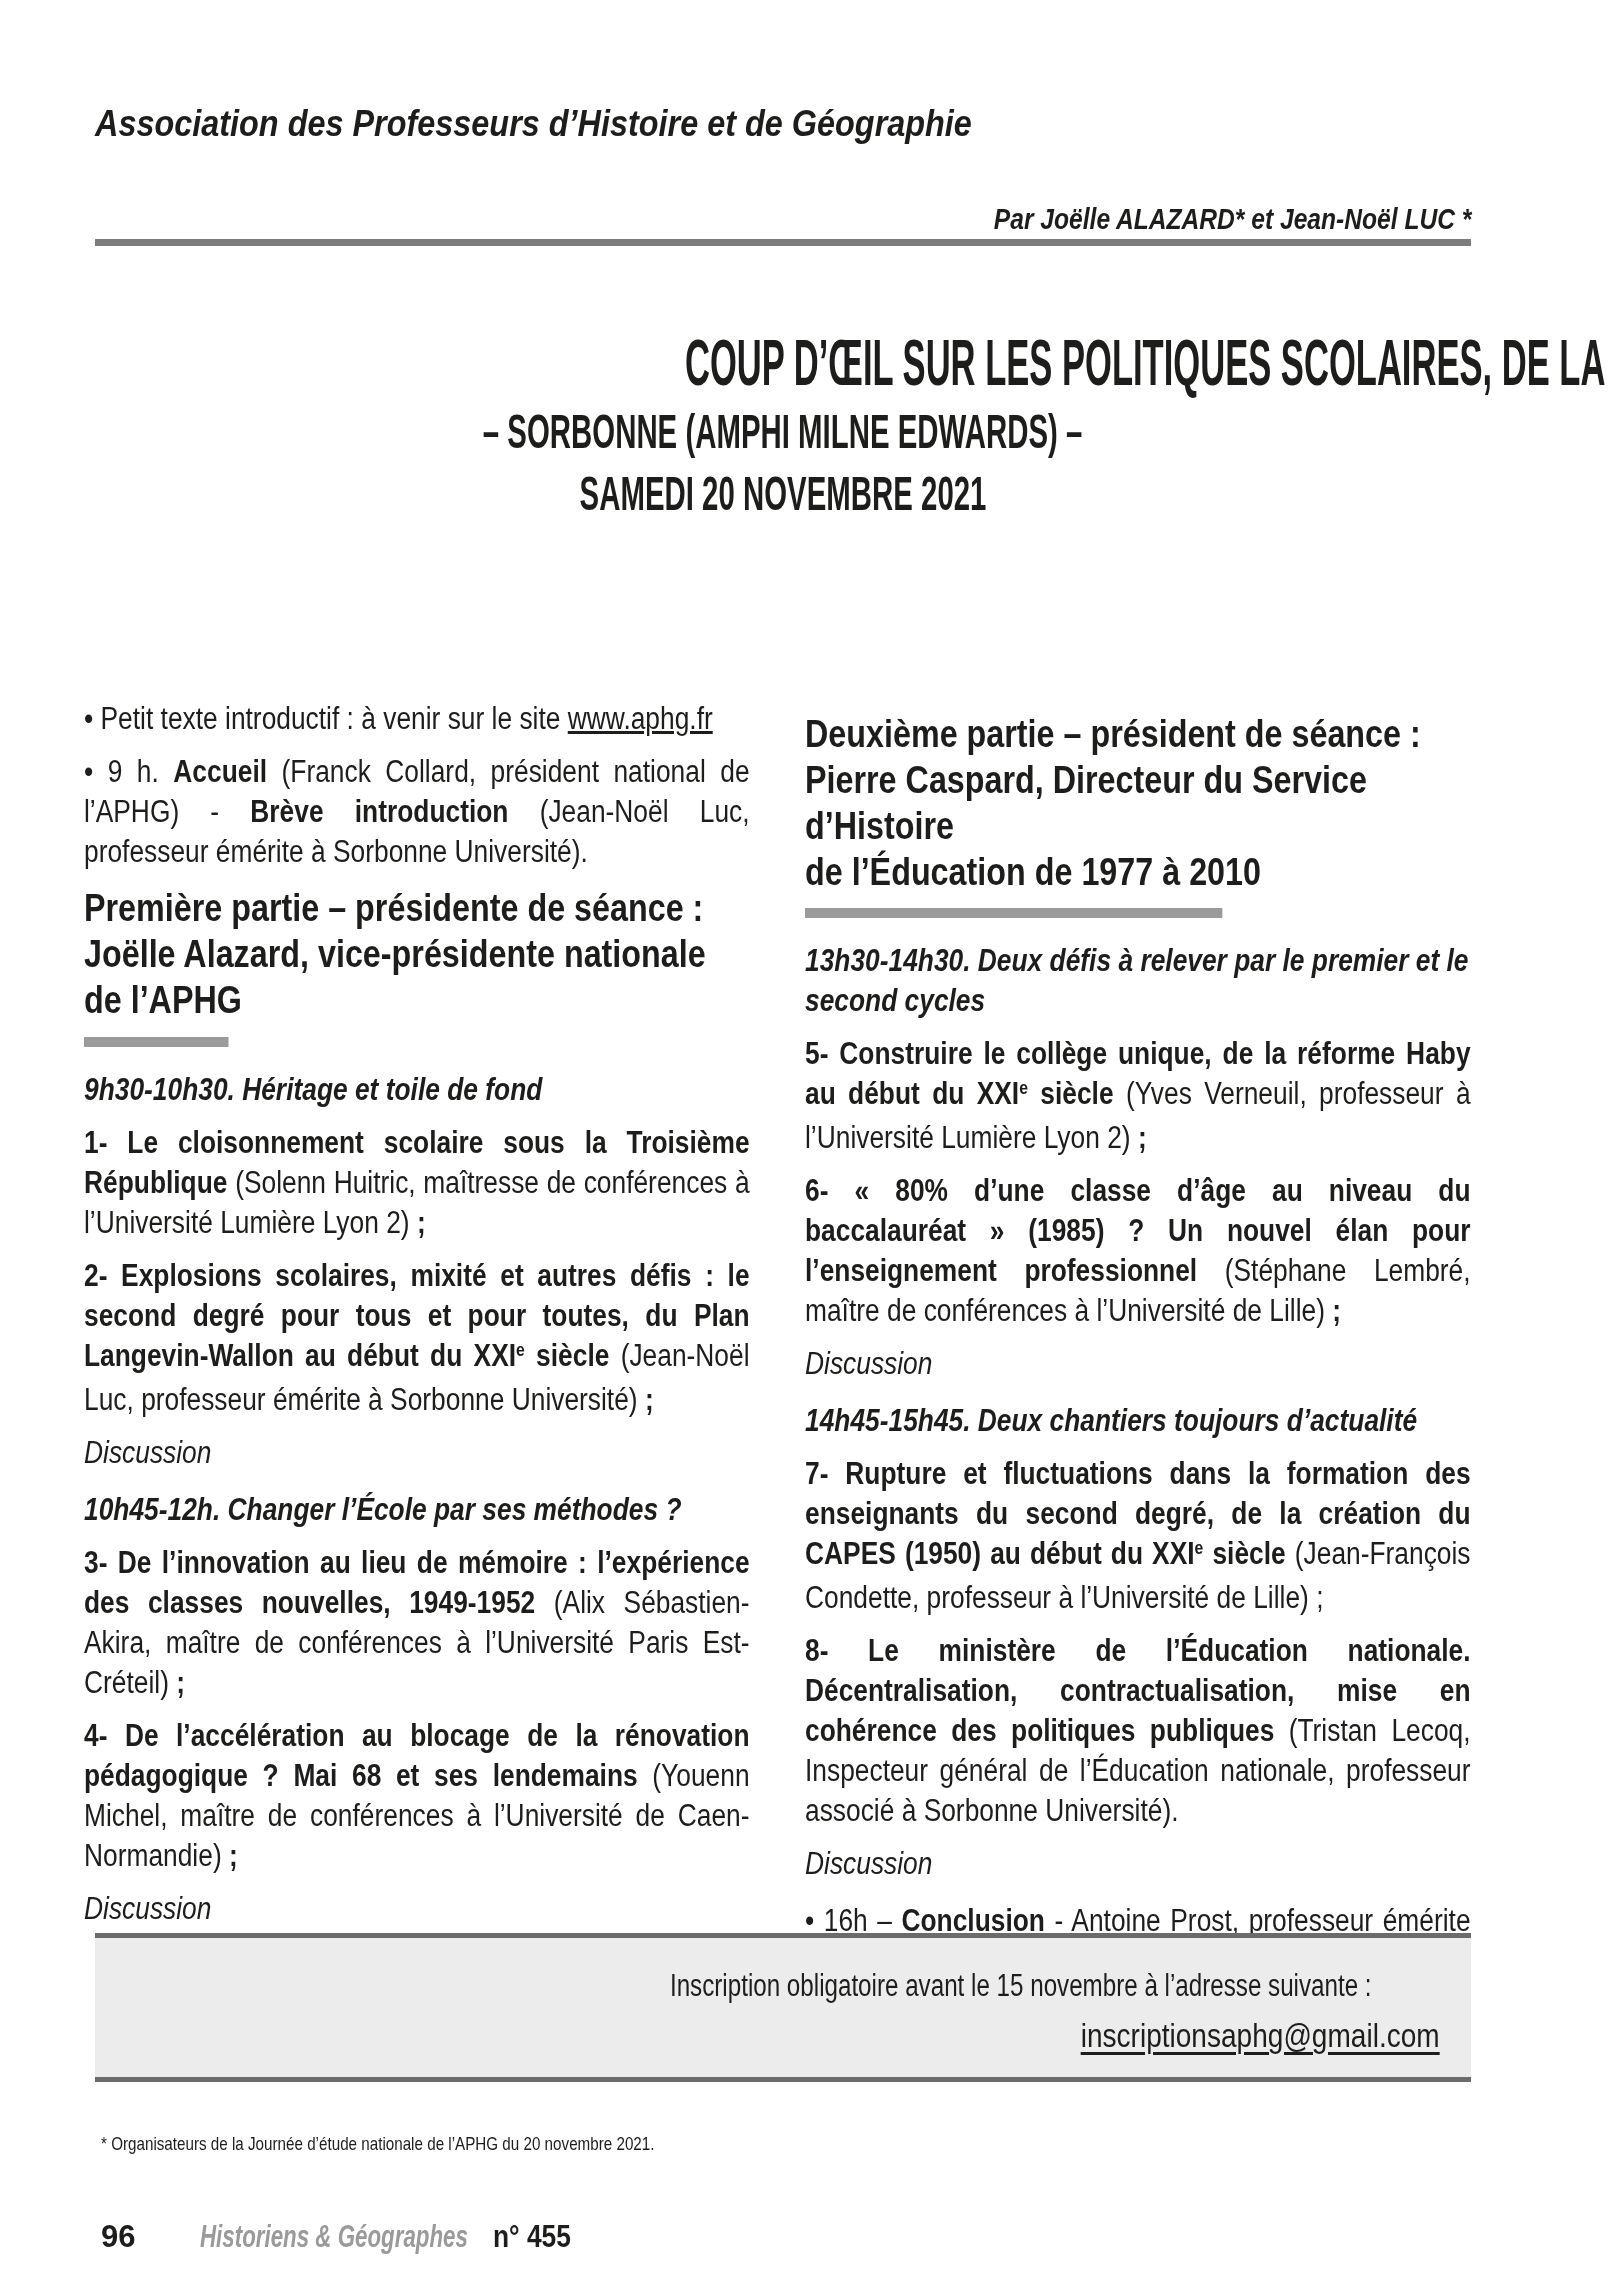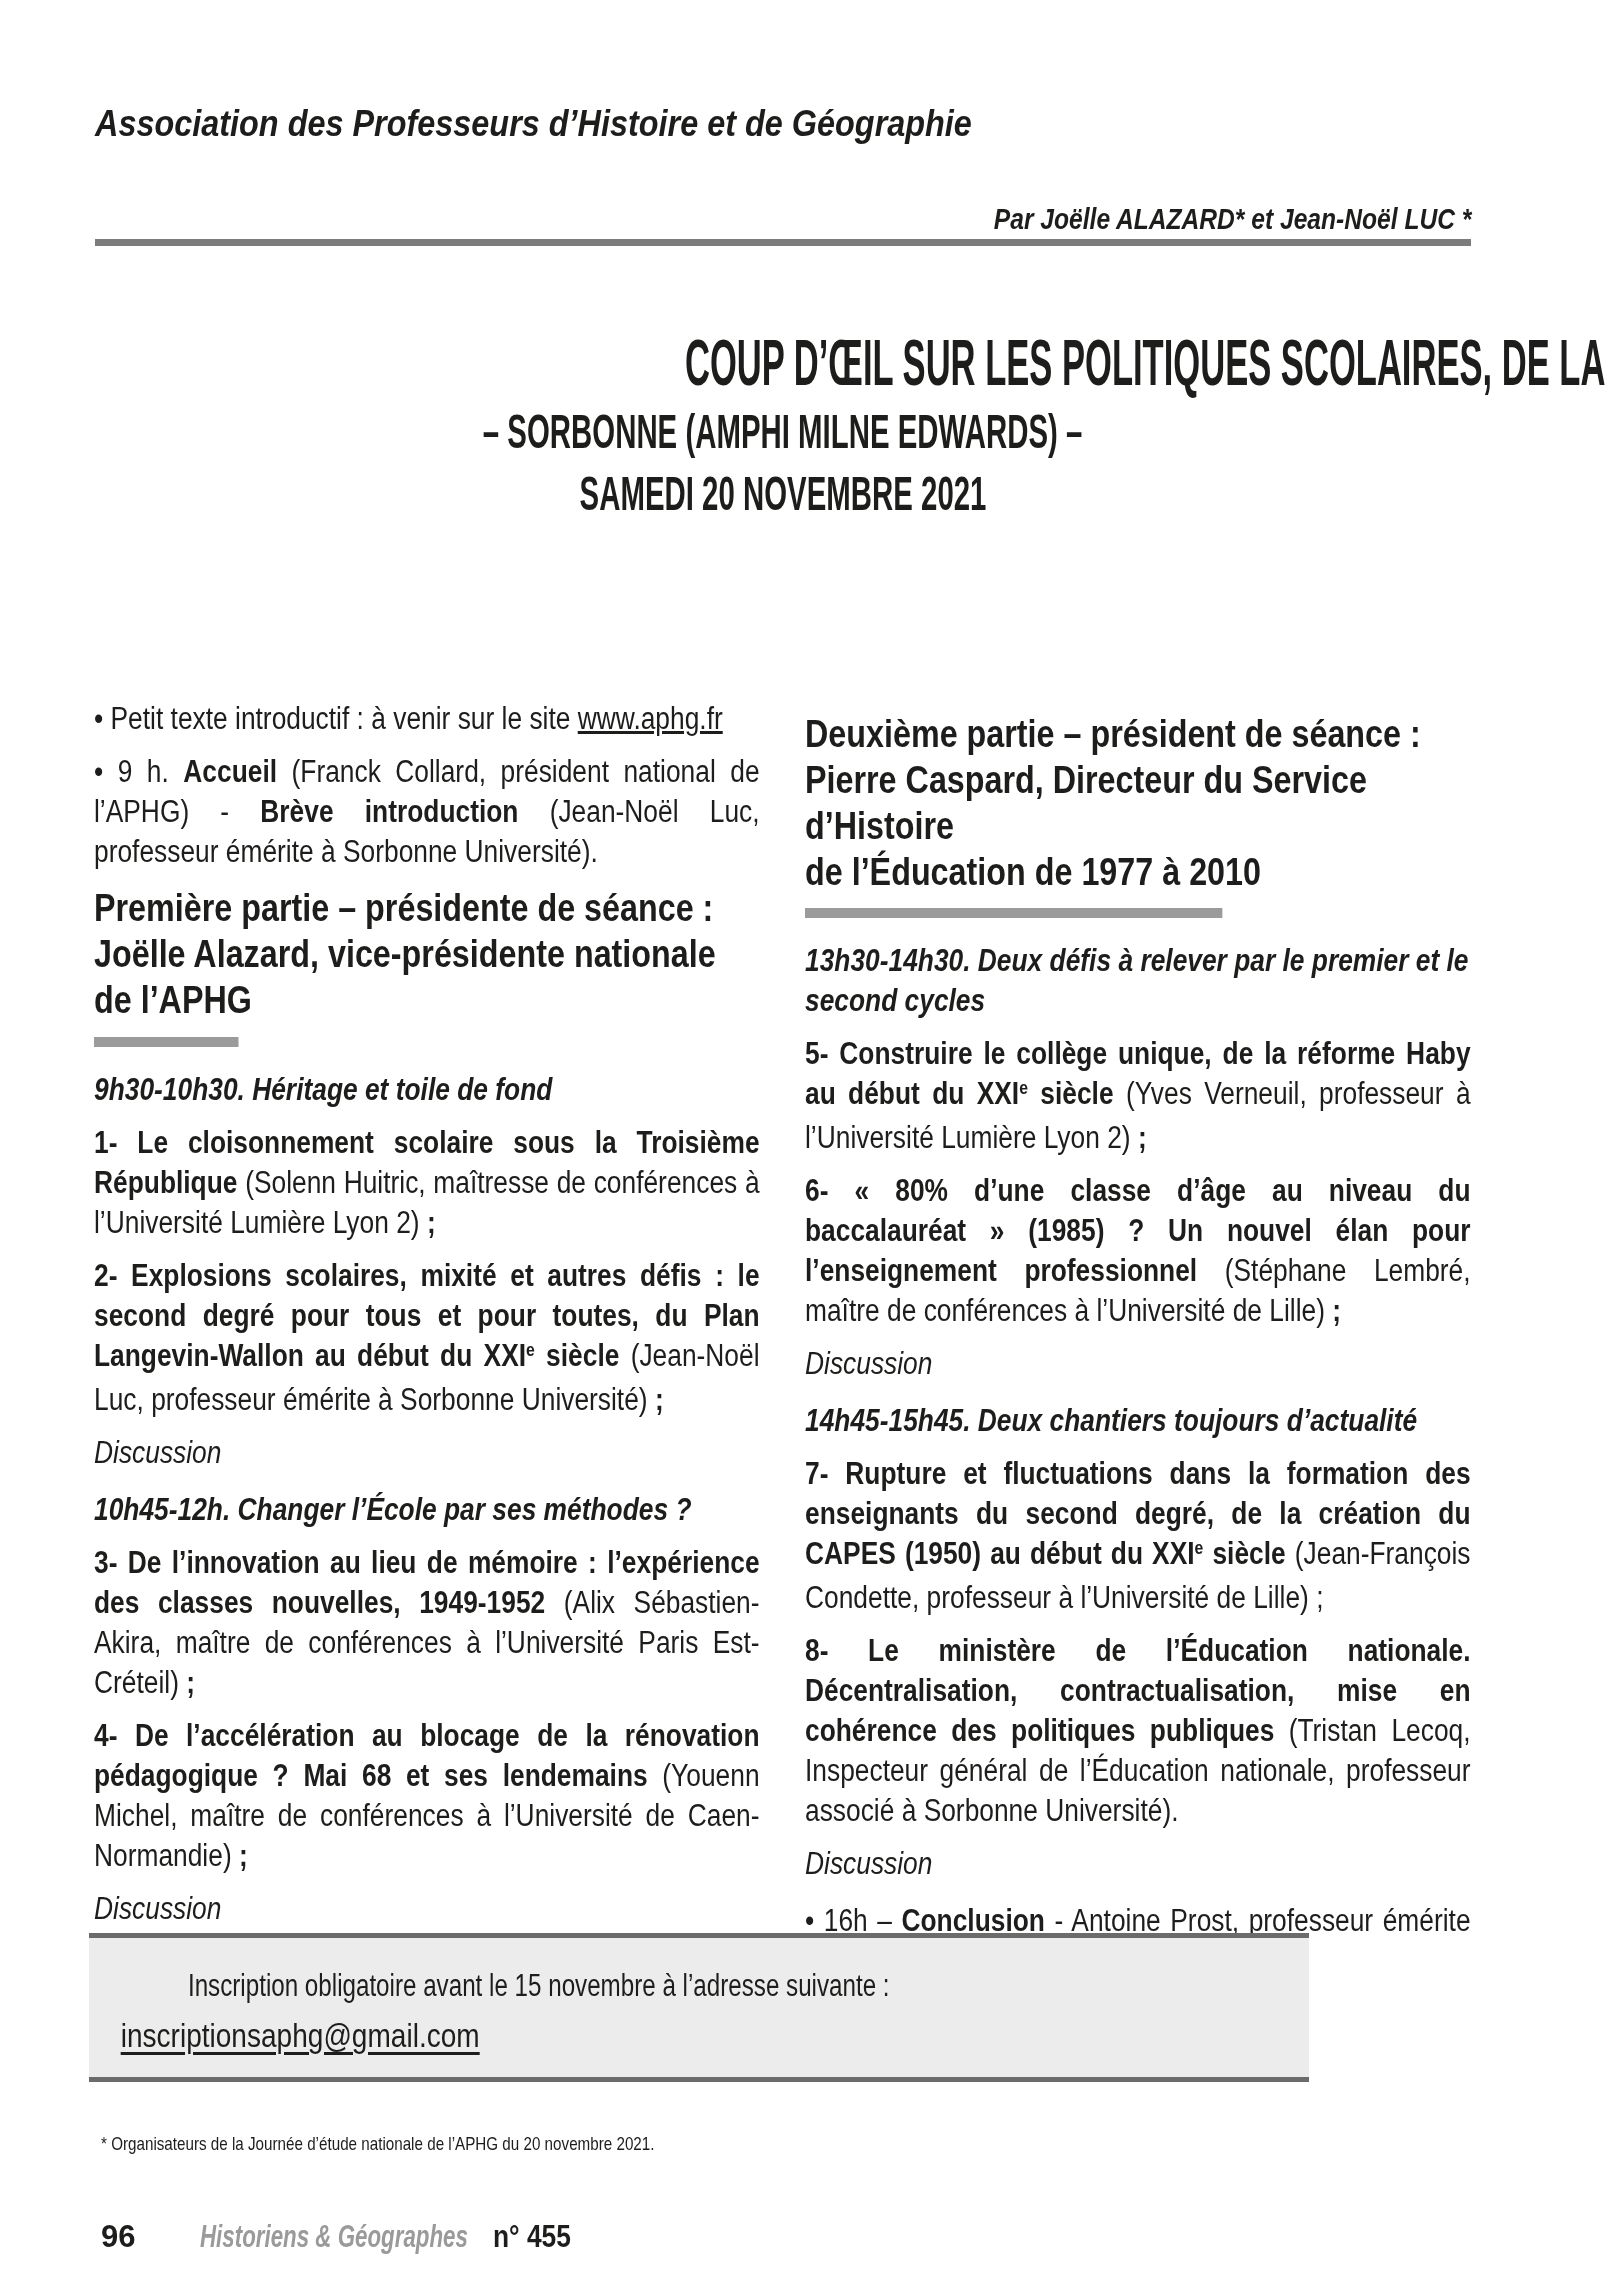--- a/index.html
+++ b/index.html
@@ -24,37 +24,37 @@
   
   .title{position:absolute; left:95px; top:329px; width:1376px; text-align:center; font-weight:700; line-height:1.08;}
   .tline{overflow:visible;}
   .t1{font-size:64px; height:76px;}
   .t2,.t3,.t4{font-size:49px; height:62px;}
   .t1 .cx{transform:scaleX(.54); transform-origin:50% 50%;}
   .t2 .cx,.t3 .cx,.t4 .cx{transform:scaleX(.6); transform-origin:50% 50%;}
 
   
   .col{position:absolute; top:699px;}
-  .col-left{left:94px;}
+  .col-left{left:84px;}
   .col-right{left:805px;}
   .colinner{width:783px; transform:scaleX(.85); transform-origin:0 0; font-size:31px; line-height:40px;}
   .block{margin:0 0 13.2px 0;}
   .para{text-align:justify;}
   .heading{font-size:38px; line-height:46px; font-weight:700; margin:11.6px 0 13.2px 0;}
   .bar{height:10px; background:var(--bar); margin:3.3px 0 23px 0;}
   .session{font-weight:700; font-style:italic; margin:5px 0 13.2px 0;}
   .discussion{font-style:italic; margin:6.6px 0 16.5px 0;}
   .b{font-weight:700;}
   .u{text-decoration:underline;}
   .sup{font-size:.6em; position:relative; top:-.55em;}
 
   
-  .regbox{position:absolute; left:89px; top:1933px; width:1220px; height:139px;
+  .regbox{position:absolute; left:95px; top:1933px; width:1376px; height:139px;
     background:var(--box_bg); border-top:5.8px solid var(--box_border); border-bottom:5.8px solid var(--box_border);
-    text-align:left;}
+    text-align:right;}
   .regline{margin-top:30px; font-size:31px; font-weight:400;}
   .regline .cx{transform:scaleX(.78); transform-origin:50% 50%;}
   .regemail{margin-top:13.2px; font-size:33px; font-weight:400;}
   .regemail .cx{transform:scaleX(.85); transform-origin:50% 50%; text-decoration:underline; text-underline-offset:5px;}
 
   
   .footnote{position:absolute; left:101px; top:2133px; font-size:19px;text-align:right;}
   .footnote .cx{transform:scaleX(.8); transform-origin:0 50%;}
   .footer{position:absolute; left:0; top:2219px; width:100%; font-size:31px; font-weight:700;}
   .fpage{position:absolute; left:101px; top:0;}

